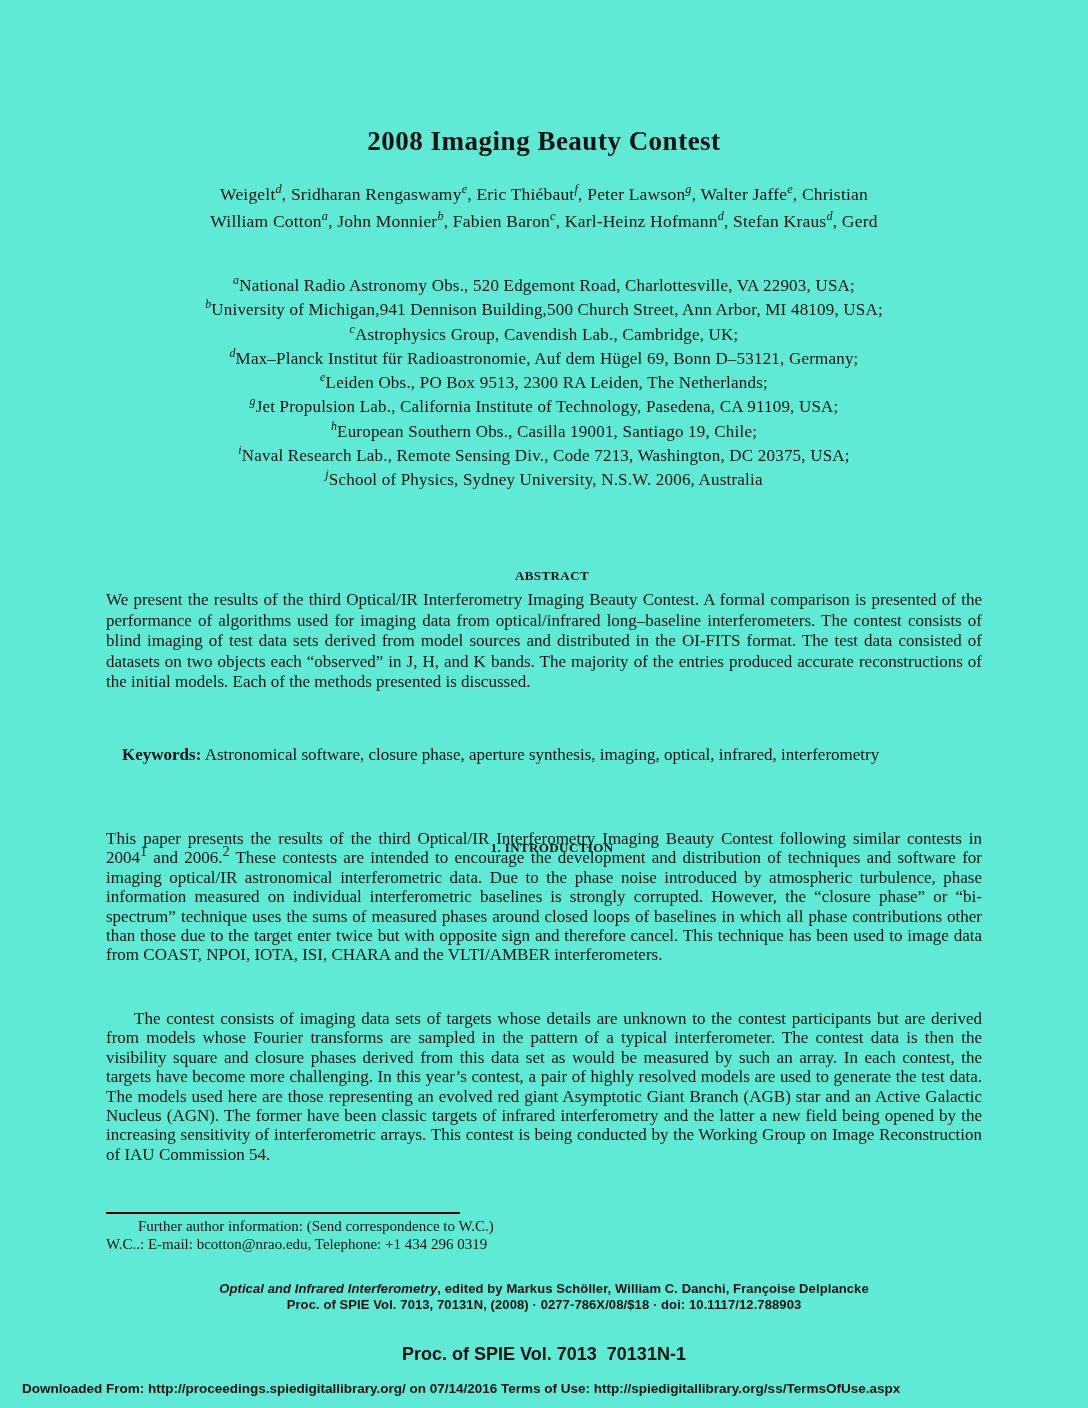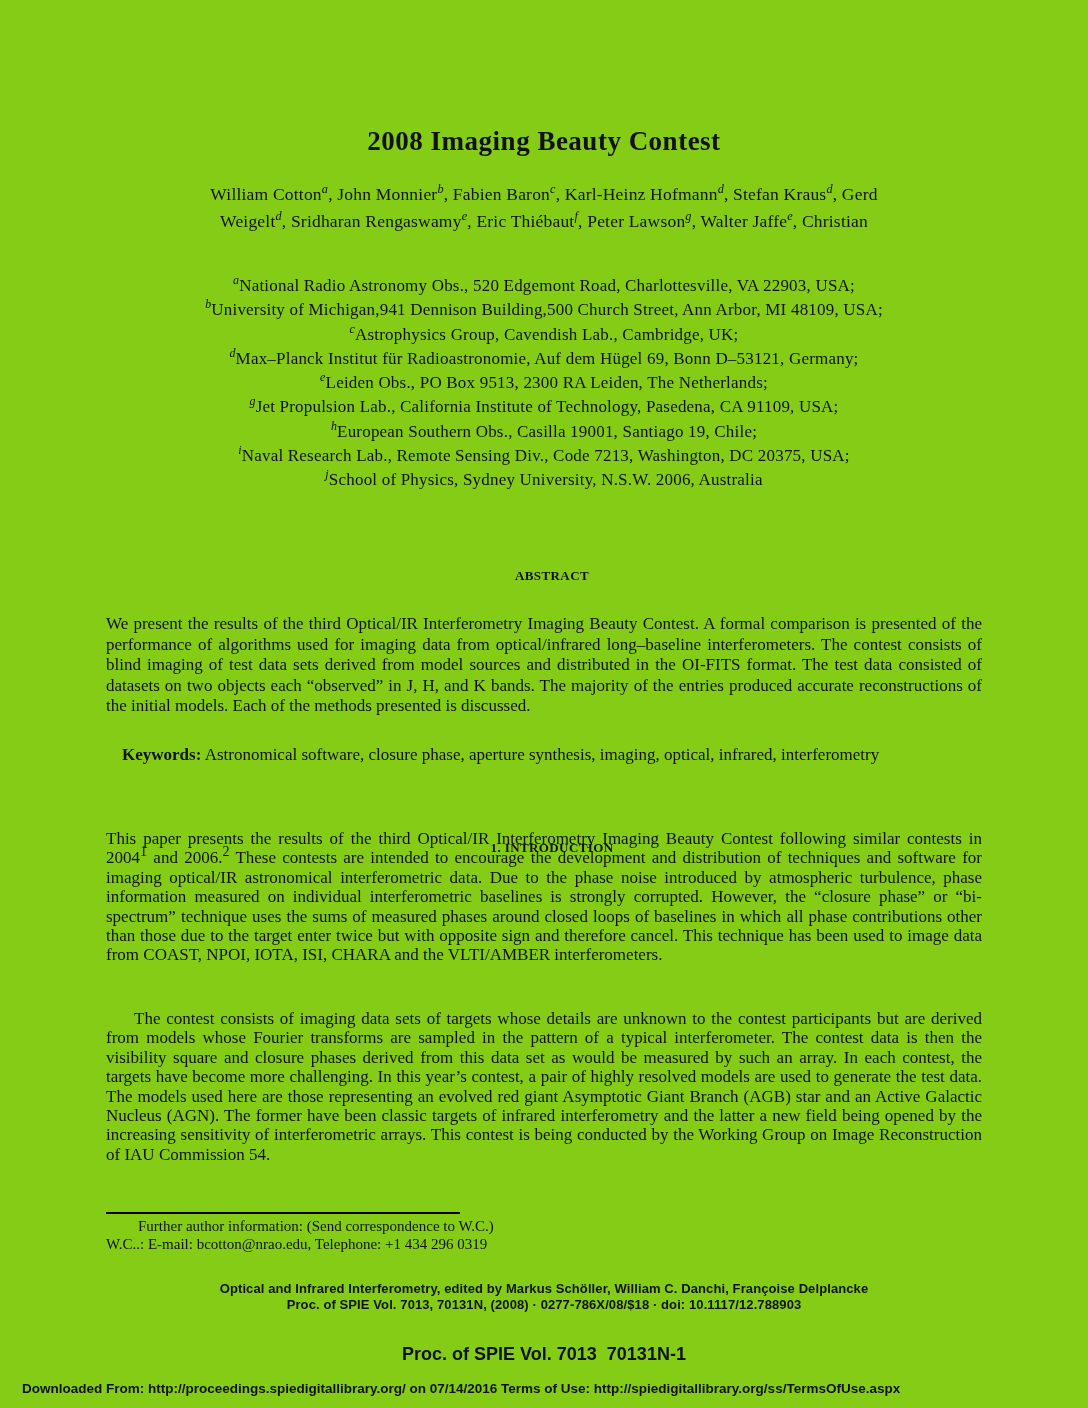--- a/index.html
+++ b/index.html
@@ -1,38 +1,38 @@
 <!DOCTYPE html>
 <html><head>
 <meta charset="utf-8">
 <style>
   html,body { margin:0; padding:0; background:#ffffff; }
   .page {
     position:relative; width:1088px; height:1408px; margin:0 auto;
-    background:#84cc16; color:#121212;
+    background:#5eead4; color:#121212;
     font-family:"Liberation Serif", serif;
     overflow:hidden;
   }
   .blk { position:absolute; left:106px; width:876px; }
   .center { text-align:center; }
   .title {
     top:126px; font-size:27px; font-weight:bold; letter-spacing:0.5px;
     margin:0;
   }
   .authors { top:181px; font-size:17.5px; line-height:27px; letter-spacing:0.2px; }
   .authors sup, .affils sup { font-style:italic; font-size:70%; }
   .affils { top:274px; font-size:17px; line-height:24.3px; letter-spacing:0.2px; }
   .h-sec {
     font-size:13px; font-weight:bold; letter-spacing:0.4px; margin:8px;
   }
   .h-abstract { top:560px; }
   .body-text {
     font-size:17px; line-height:20.6px; text-align:justify; margin:0;
   }
-  .abstract-body { top:614px; }
+  .abstract-body { top:590px; }
   .keywords { top:729px; font-size:17px; margin:16px; }
   .h-intro { top:832px;text-align:center; }
   .intro-p { line-height:19.4px; }
   .para1 { top:829px; }
   .para2 { top:1009px; text-indent:28px; }
   .fnrule { top:1212px; width:354px; border-top:2px solid #000; height:0; }
   .footnote { top:1218px; font-size:15px; line-height:17.5px; }
   .fn-indent { text-indent:32px; }
   .colophon {
     top:1281px; font-family:"Liberation Sans", sans-serif;
@@ -50,22 +50,22 @@
   sup { line-height:0; }
 </style>
 </head>
 <body>
 
 <div class="page">
 
   <h1 class="blk center title">2008 Imaging Beauty Contest</h1>
 
   <div class="blk center authors">
+    <div><span>Weigelt</span><sup style="font-style: italic;">d</sup><span>, Sridharan Rengaswamy</span><sup style="font-style: italic;">e</sup><span>, Eric Thiébaut</span><sup style="font-style: italic;">f</sup><span>, Peter Lawson</span><sup style="font-style: italic;">g</sup><span>, Walter Jaffe</span><sup style="font-style: italic;">e</sup><span>, Christian</span></div>
     <div><span>William Cotton</span><sup style="font-style: italic;">a</sup><span>, John Monnier</span><sup style="font-style: italic;">b</sup><span>, Fabien Baron</span><sup style="font-style: italic;">c</sup><span>, Karl-Heinz Hofmann</span><sup style="font-style: italic;">d</sup><span>, Stefan Kraus</span><sup style="font-style: italic;">d</sup><span>, Gerd</span></div>
-    <div><span>Weigelt</span><sup style="font-style: italic;">d</sup><span>, Sridharan Rengaswamy</span><sup style="font-style: italic;">e</sup><span>, Eric Thiébaut</span><sup style="font-style: italic;">f</sup><span>, Peter Lawson</span><sup style="font-style: italic;">g</sup><span>, Walter Jaffe</span><sup style="font-style: italic;">e</sup><span>, Christian</span></div>
   </div>
 
   <div class="blk center affils">
     <div><sup style="font-style: italic;">a</sup><span>National Radio Astronomy Obs., 520 Edgemont Road, Charlottesville, VA 22903, USA;</span></div>
     <div><sup style="font-style: italic;">b</sup><span>University of Michigan,941 Dennison Building,500 Church Street, Ann Arbor, MI 48109, USA;</span></div>
     <div><sup style="font-style: italic;">c</sup><span>Astrophysics Group, Cavendish Lab., Cambridge, UK;</span></div>
     <div><sup style="font-style: italic;">d</sup><span>Max–Planck Institut für Radioastronomie, Auf dem Hügel 69, Bonn D–53121, Germany;</span></div>
     <div><sup style="font-style: italic;">e</sup><span>Leiden Obs., PO Box 9513, 2300 RA Leiden, The Netherlands;</span></div>
     <div><sup style="font-style: italic;">g</sup><span>Jet Propulsion Lab., California Institute of Technology, Pasedena, CA 91109, USA;</span></div>
     <div><sup style="font-style: italic;">h</sup><span>European Southern Obs., Casilla 19001, Santiago 19, Chile;</span></div>
@@ -86,21 +86,21 @@
   <p class="blk body-text intro-p para2">The contest consists of imaging data sets of targets whose details are unknown to the contest participants but are derived from models whose Fourier transforms are sampled in the pattern of a typical interferometer. The contest data is then the visibility square and closure phases derived from this data set as would be measured by such an array. In each contest, the targets have become more challenging. In this year’s contest, a pair of highly resolved models are used to generate the test data. The models used here are those representing an evolved red giant Asymptotic Giant Branch (AGB) star and an Active Galactic Nucleus (AGN). The former have been classic targets of infrared interferometry and the latter a new field being opened by the increasing sensitivity of interferometric arrays. This contest is being conducted by the Working Group on Image Reconstruction of IAU Commission 54.</p>
 
   <div class="blk fnrule"></div>
 
   <div class="blk footnote">
     <div class="fn-indent">Further author information: (Send correspondence to W.C.)</div>
     <div>W.C..: E-mail: bcotton@nrao.edu, Telephone: +1 434 296 0319</div>
   </div>
 
   <div class="blk center colophon">
-    <div><span style=" text-align: center;">Optical and Infrared Interferometry</span><span>, edited by Markus Schöller, William C. Danchi, Françoise Delplancke</span></div>
+    <div><span style="font-style: italic; text-align: center;">Optical and Infrared Interferometry</span><span>, edited by Markus Schöller, William C. Danchi, Françoise Delplancke</span></div>
     <div>Proc. of SPIE Vol. 7013, 70131N, (2008) · 0277-786X/08/$18 · doi: 10.1117/12.788903</div>
   </div>
 
   <div class="blk center pagefooter">Proc. of SPIE Vol. 7013  70131N-1</div>
 
   <div class="downloaded">Downloaded From: http://proceedings.spiedigitallibrary.org/ on 07/14/2016 Terms of Use: http://spiedigitallibrary.org/ss/TermsOfUse.aspx</div>
 
 </div>
 
 </body></html>

